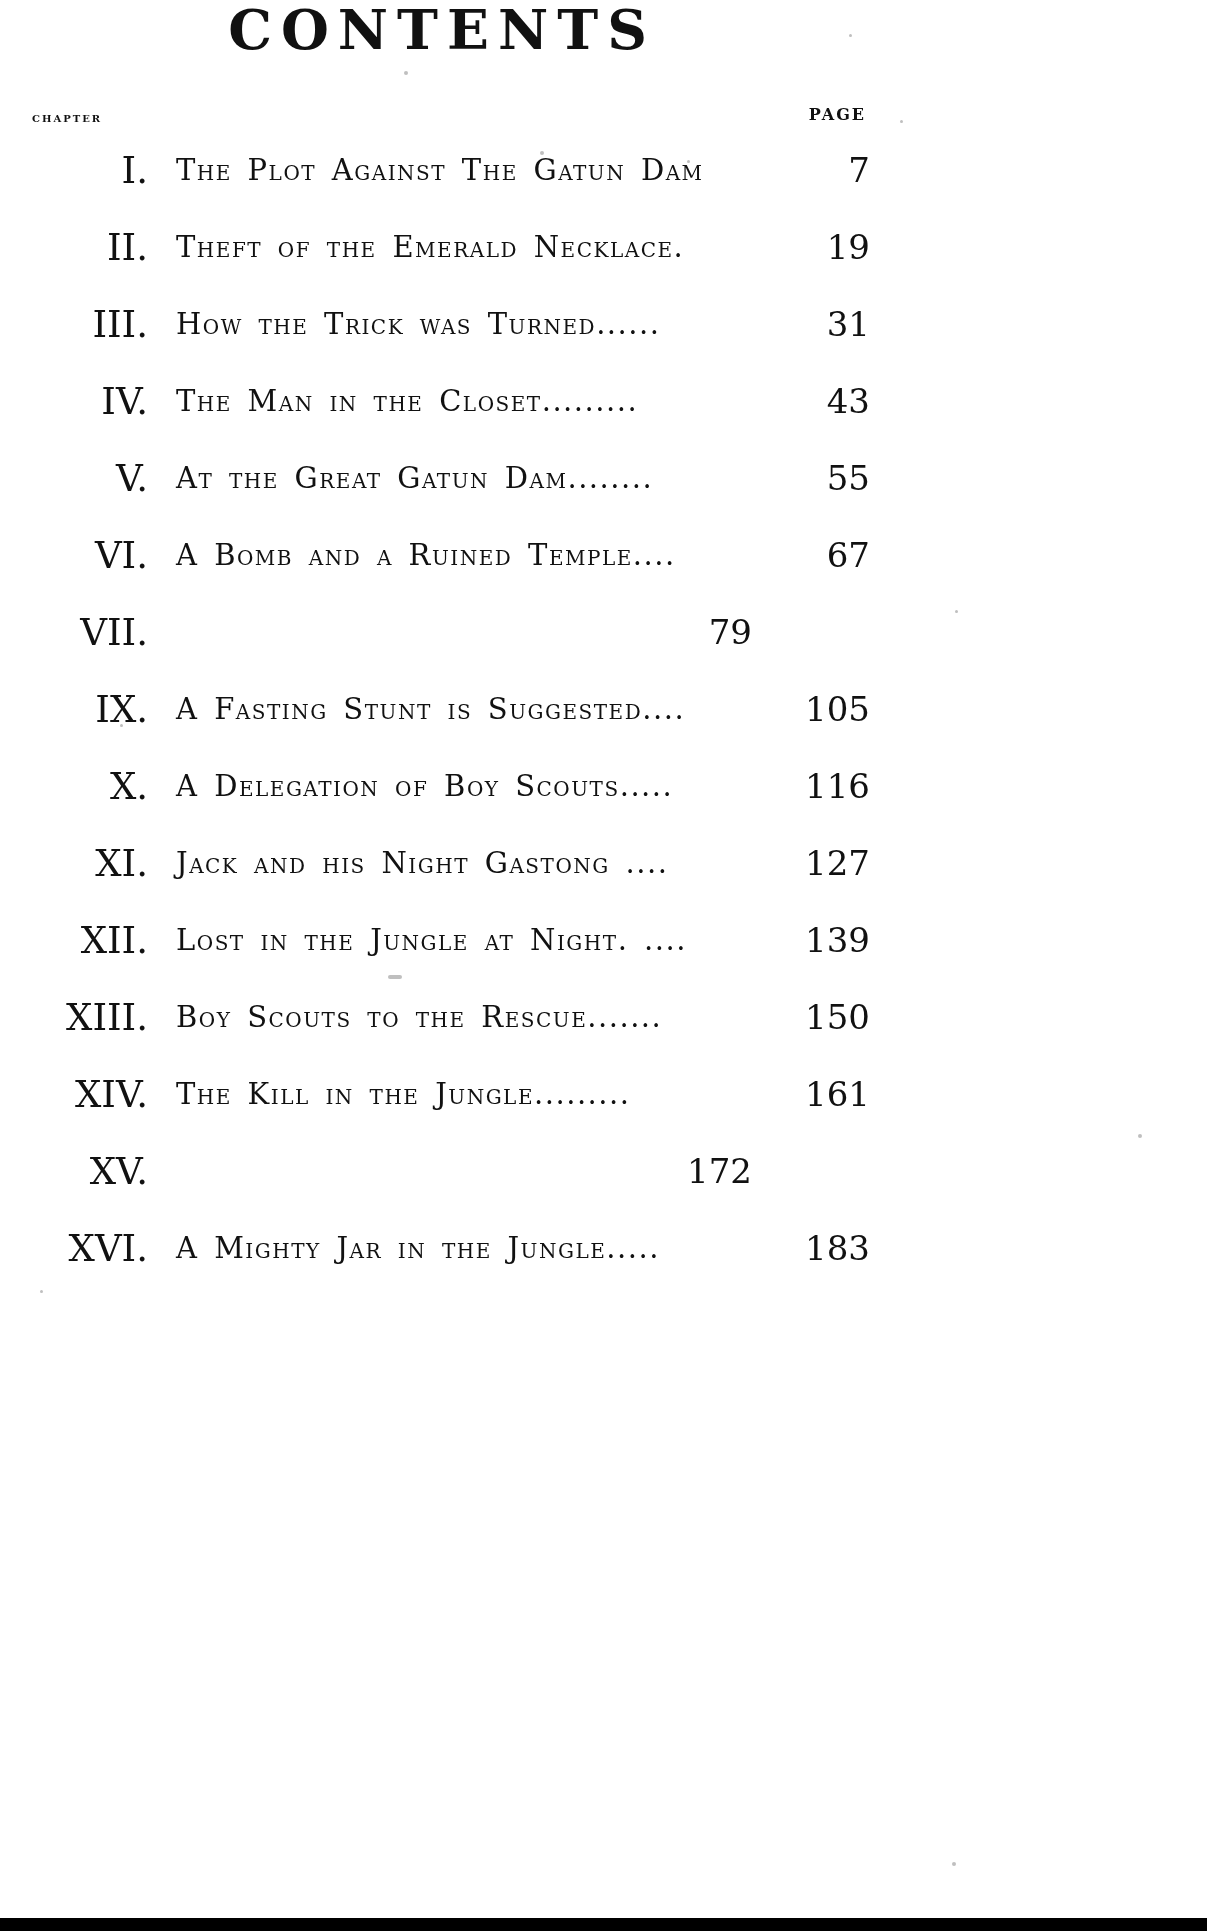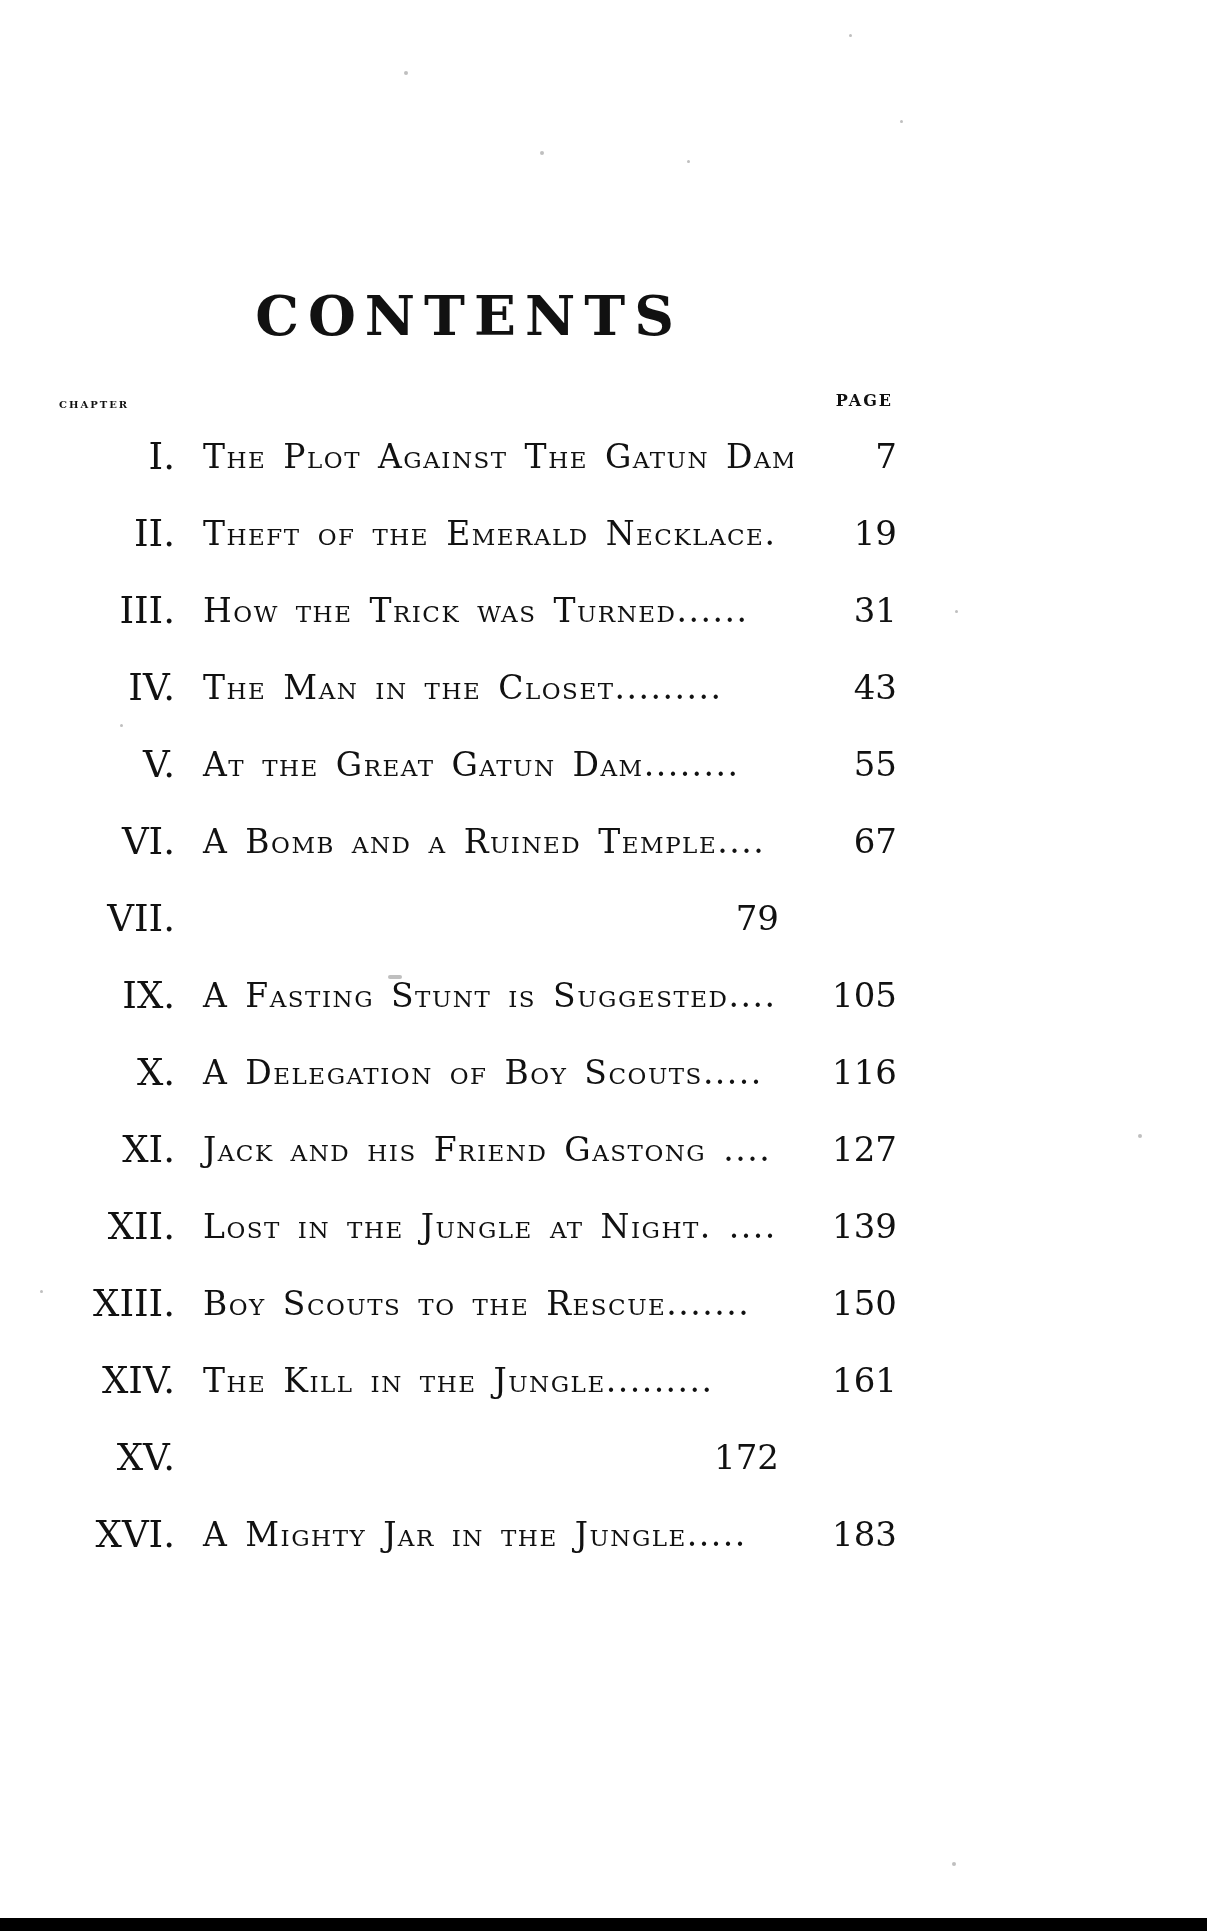--- a/index.html
+++ b/index.html
@@ -12,22 +12,20 @@
     font-family: "DejaVu Serif", "Liberation Serif", serif;
     position: relative;
     overflow: hidden;
   }
   .scan-page {
     position: absolute;
     inset: 0;
   }
   .content {
     width: 884px;
-    padding-top: 286px;
-    margin-left: 27px;
   }
   .book-title {
     text-align: center;
     font-size: 55px;
     font-weight: 700;
     letter-spacing: 9px;
     line-height: 1.1;
   }
   .col-heads {
     display: flex;
@@ -54,21 +52,21 @@
     align-items: center;
   }
   .numeral {
     text-align: right;
     font-size: 37px;
     padding-right: 2px;
     white-space: nowrap;
   }
   .titletext {
     font-variant: small-caps;
-    font-size: 33px;
+    font-size: 29px;
     letter-spacing: 1.5px;
     word-spacing: 5px;
     padding-left: 26px;
     white-space: nowrap;
     overflow: hidden;
   }
   .pagenum {
     text-align: right;
     font-size: 34px;
     padding-right: 14px;
@@ -142,21 +140,21 @@
           <span class="titletext">A Fasting Stunt is Suggested....</span>
           <span class="pagenum">105</span>
         </div>
         <div class="toc-row">
           <span class="numeral">X.</span>
           <span class="titletext">A Delegation of Boy Scouts.....</span>
           <span class="pagenum">116</span>
         </div>
         <div class="toc-row">
           <span class="numeral">XI.</span>
-          <span class="titletext">Jack and his Friend Gastong ....</span>
+          <span class="titletext">Jack and his Night Gastong ....</span>
           <span class="pagenum">127</span>
         </div>
         <div class="toc-row">
           <span class="numeral">XII.</span>
           <span class="titletext">Lost in the Jungle at Night. ....</span>
           <span class="pagenum">139</span>
         </div>
         <div class="toc-row">
           <span class="numeral">XIII.</span>
           <span class="titletext">Boy Scouts to the Rescue.......</span>

